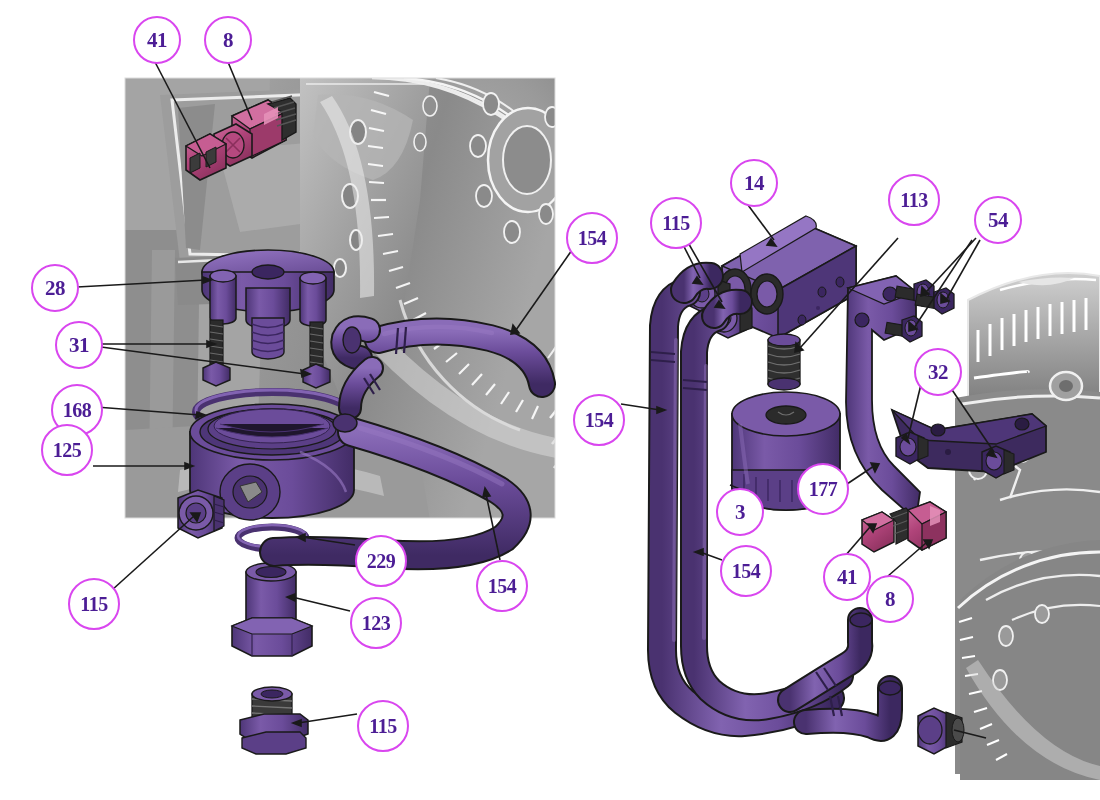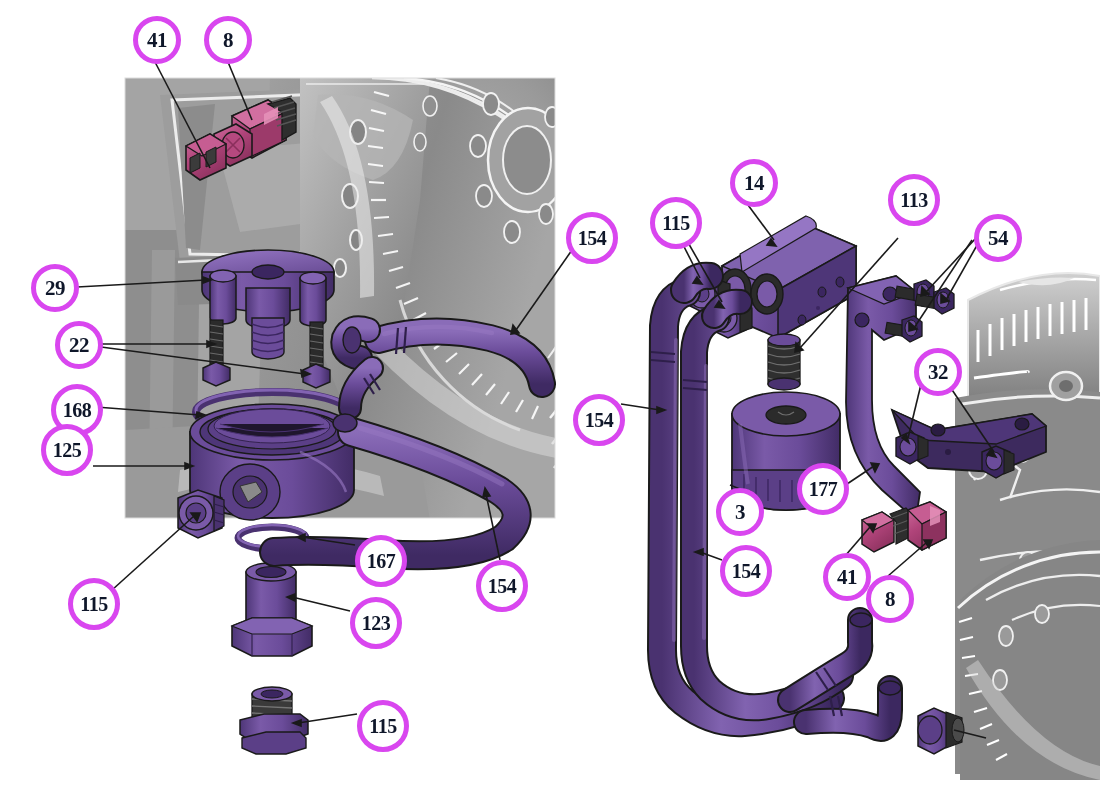--- a/index.html
+++ b/index.html
@@ -1,23 +1,23 @@
 <!DOCTYPE html>
 <html><head>
 <meta charset="utf-8">
 <style>
   html,body{margin:0;padding:0;background:#ffffff;}
   body{font-family:"Liberation Serif", serif;}
   #stage{position:relative;width:1100px;height:800px;background:#fff;overflow:hidden;}
   #art{position:absolute;left:0;top:0;width:1100px;height:800px;}
   .callout{position:absolute;width:46px;height:46px;border-radius:50%;
-    background:#ffffff;border:5px solid #d946ef;
+    background:#ffffff;border:2px solid #d946ef;
     display:flex;align-items:center;justify-content:center;
     font-family:"Liberation Serif", serif;font-weight:bold;font-size:21px;
-    color:#0f172a;letter-spacing:-0.5px;box-sizing:border-box;z-index:40;}
+    color:#4c1d95;letter-spacing:-0.5px;box-sizing:border-box;z-index:40;}
   .callout.w3{width:52px;height:52px;font-size:20px;}
   .callout.w2{width:48px;height:48px;font-size:21px;}
 </style>
 </head>
 <body>
 
 <div id="stage">
 
   <svg id="art" viewBox="0 0 1100 800">
     <defs>
@@ -618,33 +618,33 @@
       <path d="M888 576 L926 543"></path>
         <path d="M924 540 l8 0 l-3 8 Z" fill="#1a1a1a"></path>
 
       <path d="M954 730 L986 738"></path>
     </g>
   </svg>
 
   <div class="callout w2" style="left:133px;top:16px">41</div>
   <div class="callout w2" style="left:204px;top:16px">8</div>
   <div class="callout w3" style="left:566px;top:212px">154</div>
-  <div class="callout w2" style="left:31px;top:264px">29</div>
-  <div class="callout w2" style="left:55px;top:321px">22</div>
+  <div class="callout w2" style="left:31px;top:264px">28</div>
+  <div class="callout w2" style="left:55px;top:321px">31</div>
   <div class="callout w3" style="left:51px;top:384px">168</div>
   <div class="callout w3" style="left:41px;top:424px">125</div>
   <div class="callout w3" style="left:68px;top:578px">115</div>
-  <div class="callout w3" style="left:355px;top:535px">167</div>
+  <div class="callout w3" style="left:355px;top:535px">229</div>
   <div class="callout w3" style="left:350px;top:597px">123</div>
   <div class="callout w3" style="left:357px;top:700px">115</div>
   <div class="callout w3" style="left:476px;top:560px">154</div>
   <div class="callout w2" style="left:730px;top:159px">14</div>
   <div class="callout w3" style="left:650px;top:197px">115</div>
   <div class="callout w3" style="left:888px;top:174px">113</div>
-  <div class="callout w2" style="left:974px;top:214px">54</div>
+  <div class="callout w2" style="left:974px;top:196px">54</div>
   <div class="callout w3" style="left:573px;top:394px">154</div>
   <div class="callout w2" style="left:914px;top:348px">32</div>
   <div class="callout w2" style="left:716px;top:488px">3</div>
   <div class="callout w3" style="left:797px;top:463px">177</div>
   <div class="callout w3" style="left:720px;top:545px">154</div>
   <div class="callout w2" style="left:823px;top:553px">41</div>
   <div class="callout w2" style="left:866px;top:575px">8</div>
 
 </div>
 

